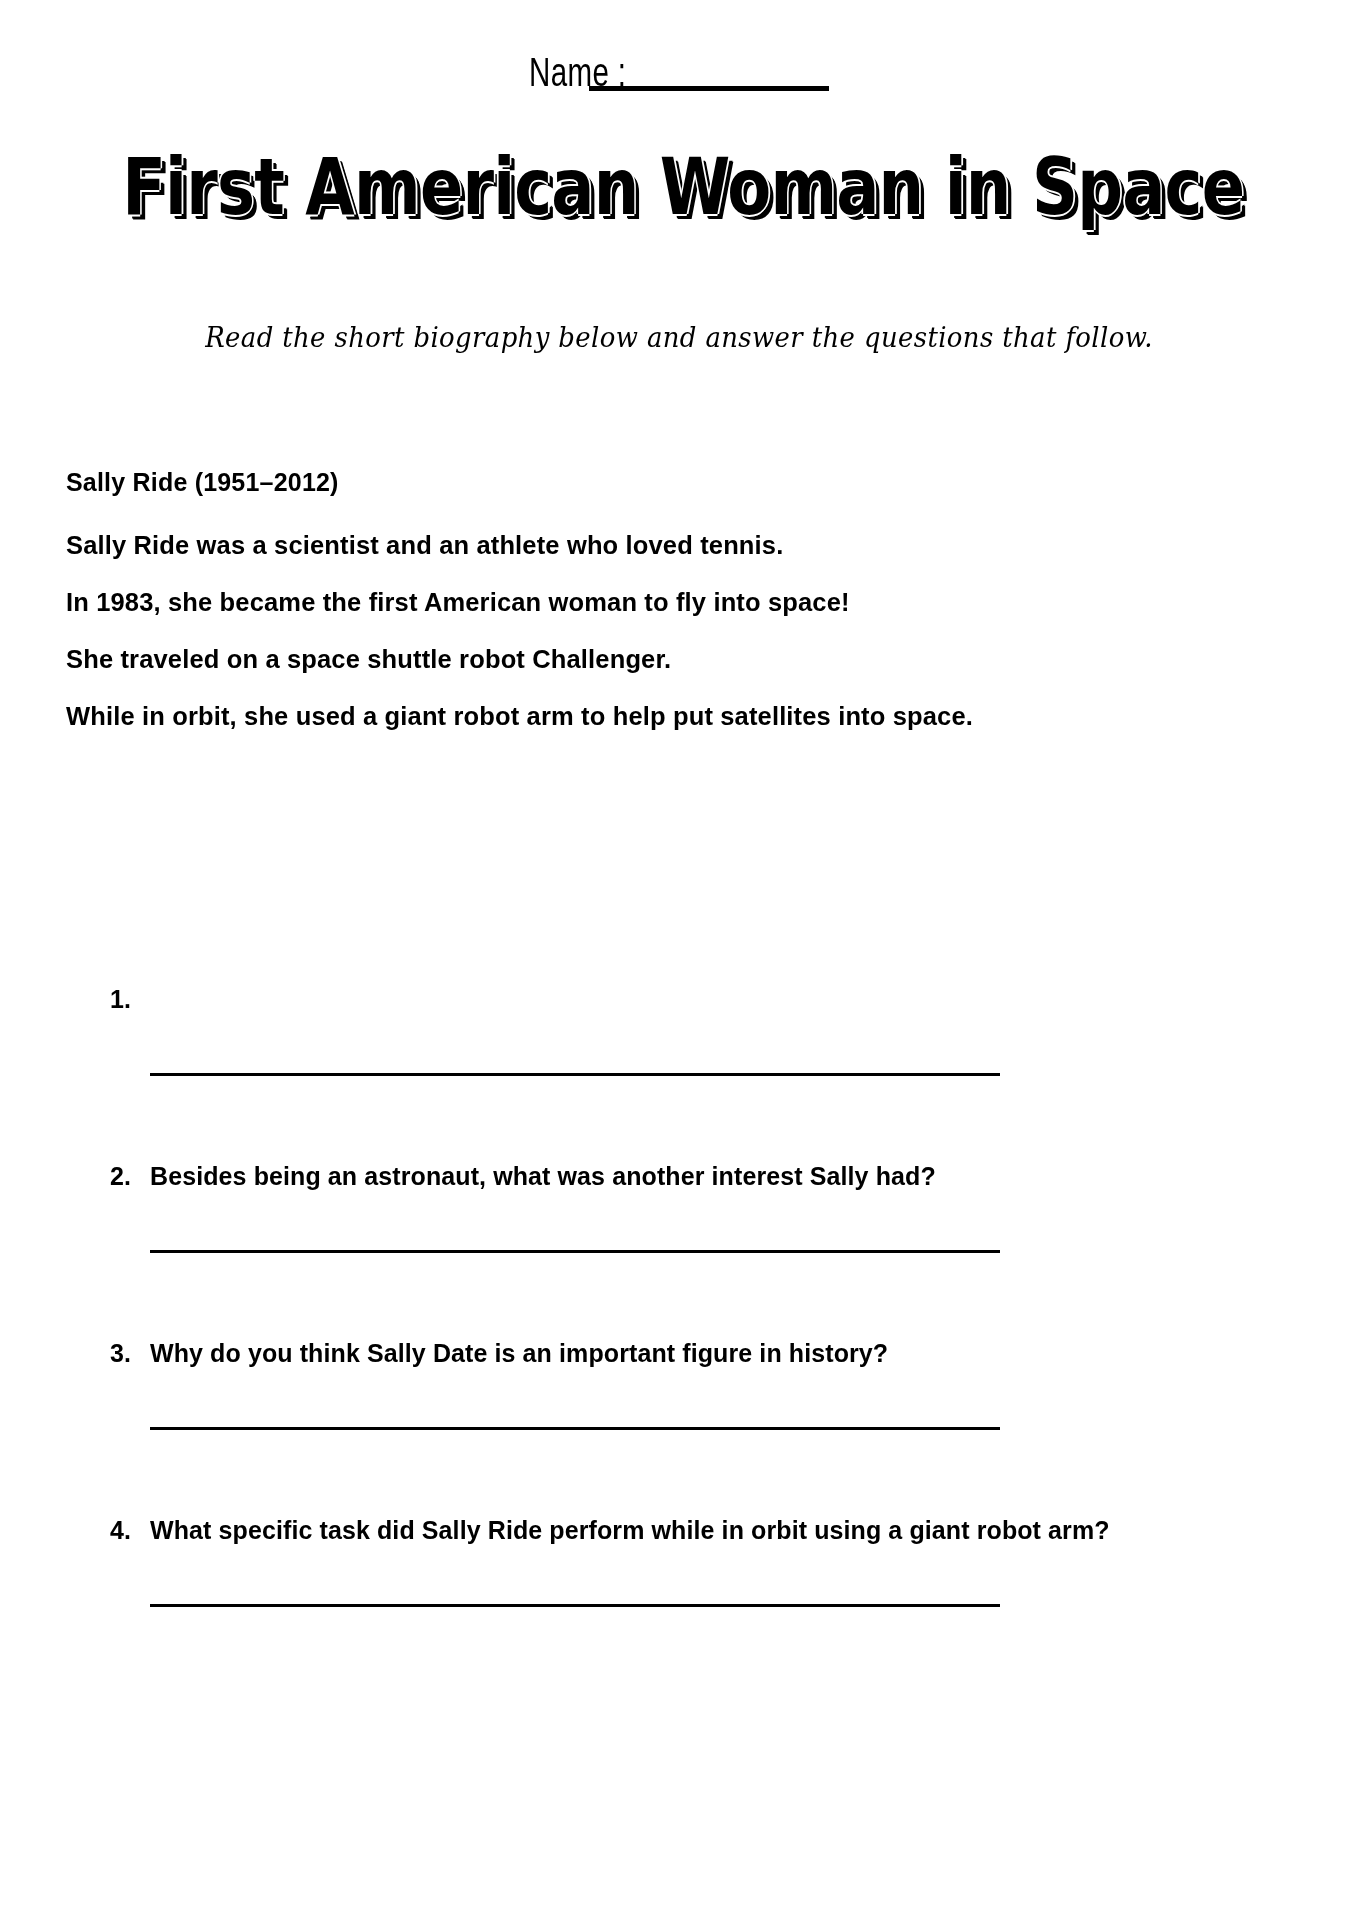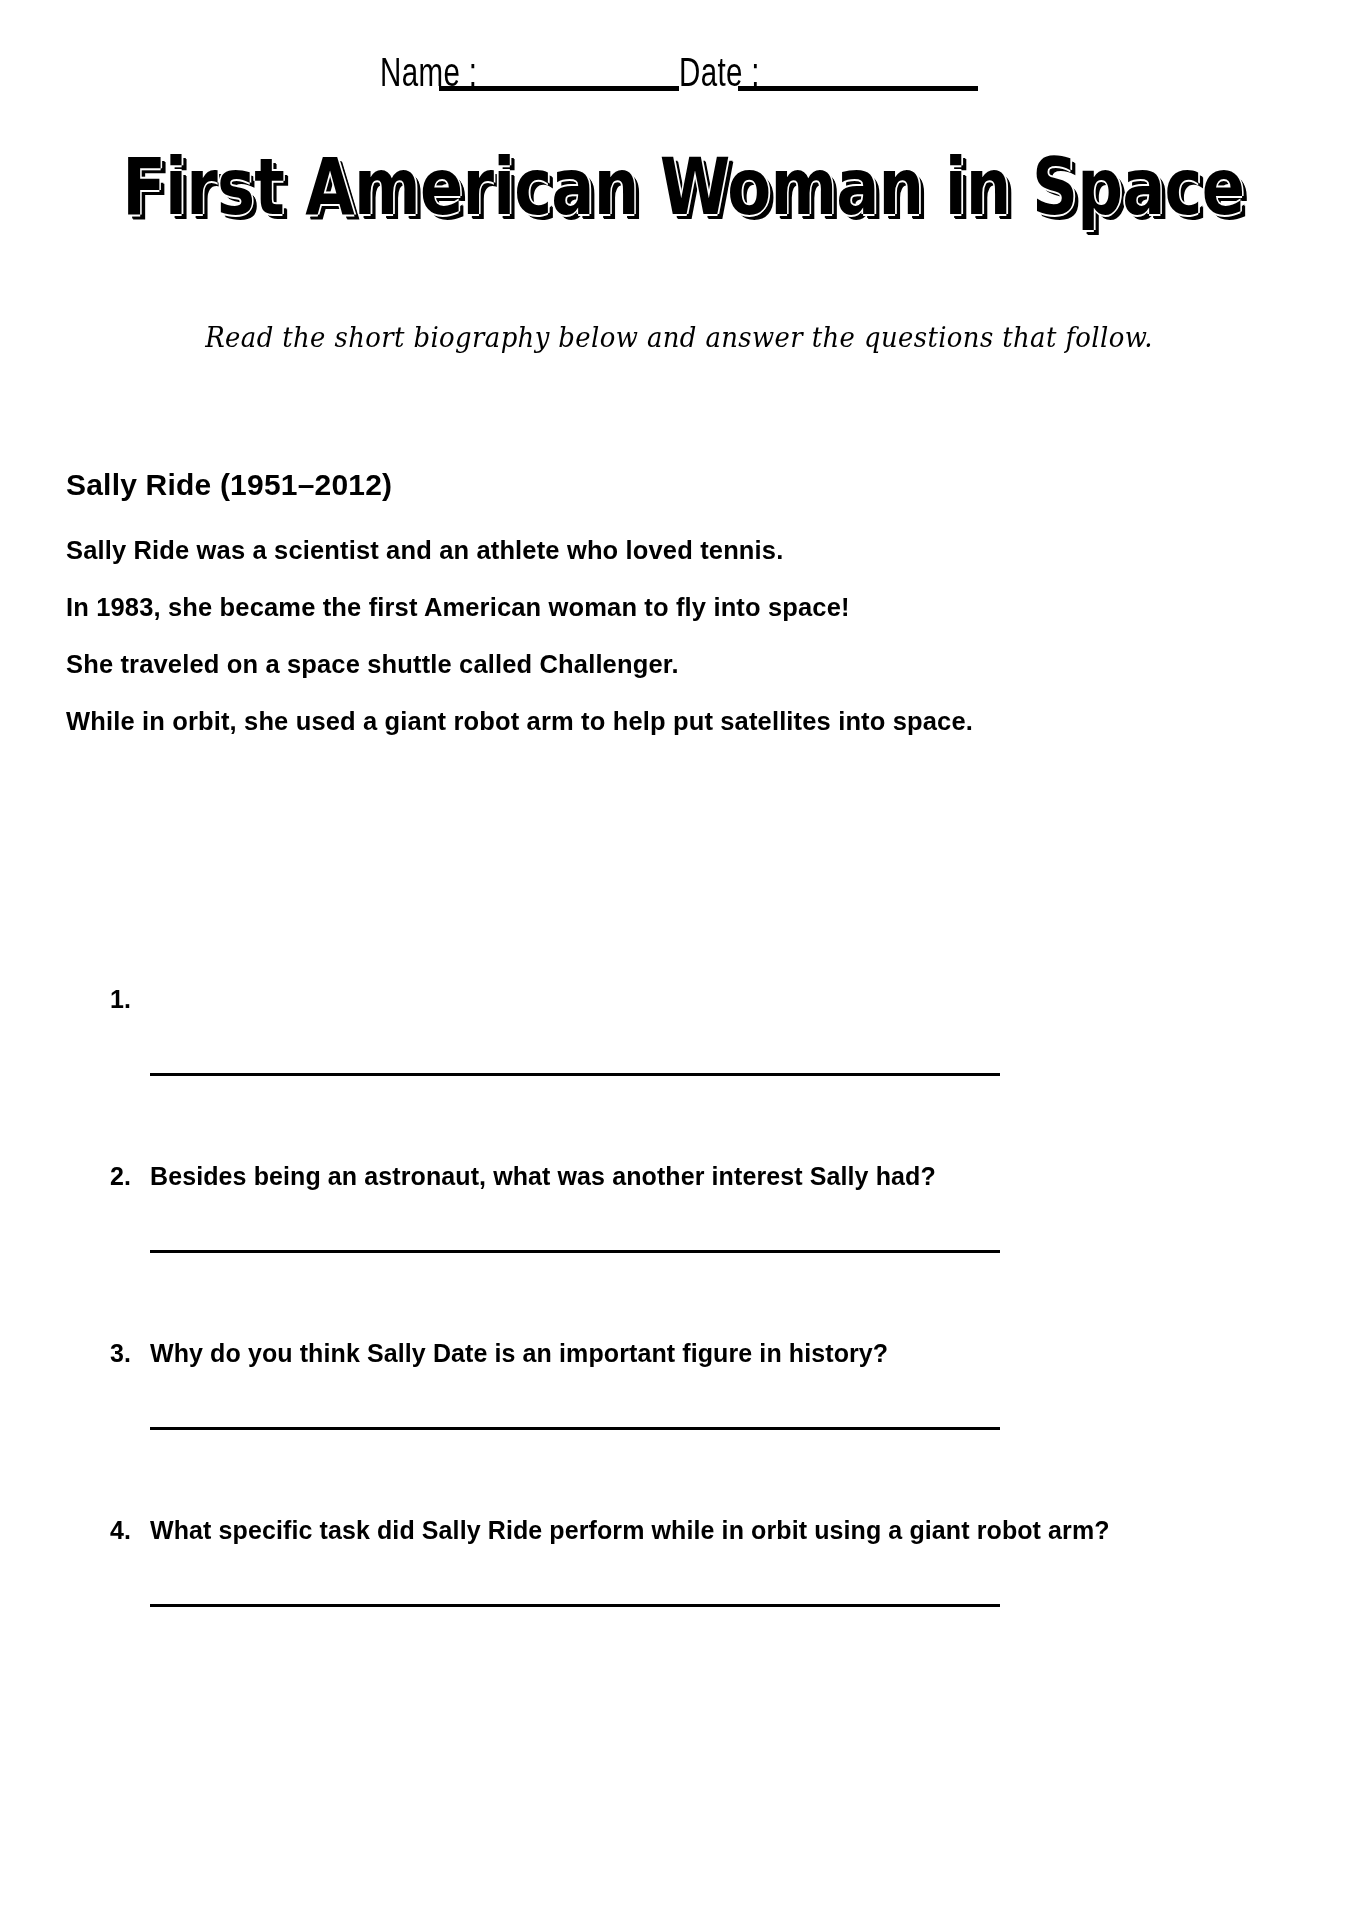--- a/index.html
+++ b/index.html
@@ -98,21 +98,21 @@
   
   .passage {
     position: absolute;
     top: 468px;
     left: 66px;
     width: 1000px;
   }
   .passage-heading {
     font-family: "Liberation Sans", sans-serif;
     font-weight: bold;
-    font-size: 30px;
+    font-size: 25px;
     letter-spacing: 0.2px;
     margin-bottom: 34px;
   }
   .passage-line {
     font-family: "Liberation Sans", sans-serif;
     font-weight: bold;
     font-size: 25.5px;
     letter-spacing: 0.15px;
     margin-bottom: 28px;
     white-space: nowrap;
@@ -164,35 +164,31 @@
 </head>
 <body>
 
 <div class="page">
 
   <div class="header-row">
     <div class="field">
       <span class="field-label">Name :</span>
       <span class="field-blank blank-name"></span>
     </div>
-    <div class="field">
-      <span class="field-label">Date :</span>
-      <span class="field-blank blank-date"></span>
-    </div>
   </div>
 
   <div class="title">First American Woman in Space</div>
 
   <div class="subtitle">Read the short biography below and answer the questions that follow.</div>
 
   <div class="passage">
     <div class="passage-heading">Sally Ride (1951–2012)</div>
     <div class="passage-line">Sally Ride was a scientist and an athlete who loved tennis.</div>
     <div class="passage-line">In 1983, she became the first American woman to fly into space!</div>
-    <div class="passage-line">She traveled on a space shuttle called Challenger.</div>
+    <div class="passage-line">She traveled on a space shuttle robot Challenger.</div>
     <div class="passage-line">While in orbit, she used a giant robot arm to help put satellites into space.</div>
   </div>
 
   <div class="questions">
 
     <div class="question-block">
       <div class="question-row">
         <span class="question-number">1.</span>
       </div>
       <div class="answer-line"></div>

